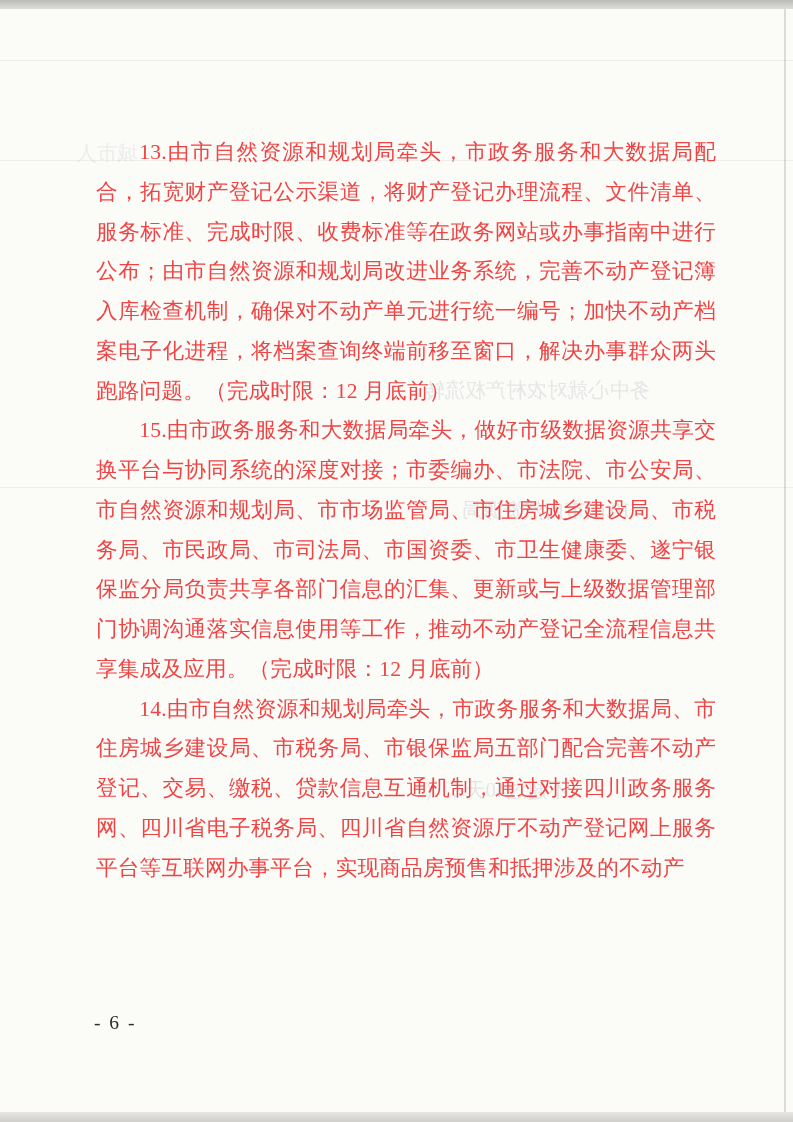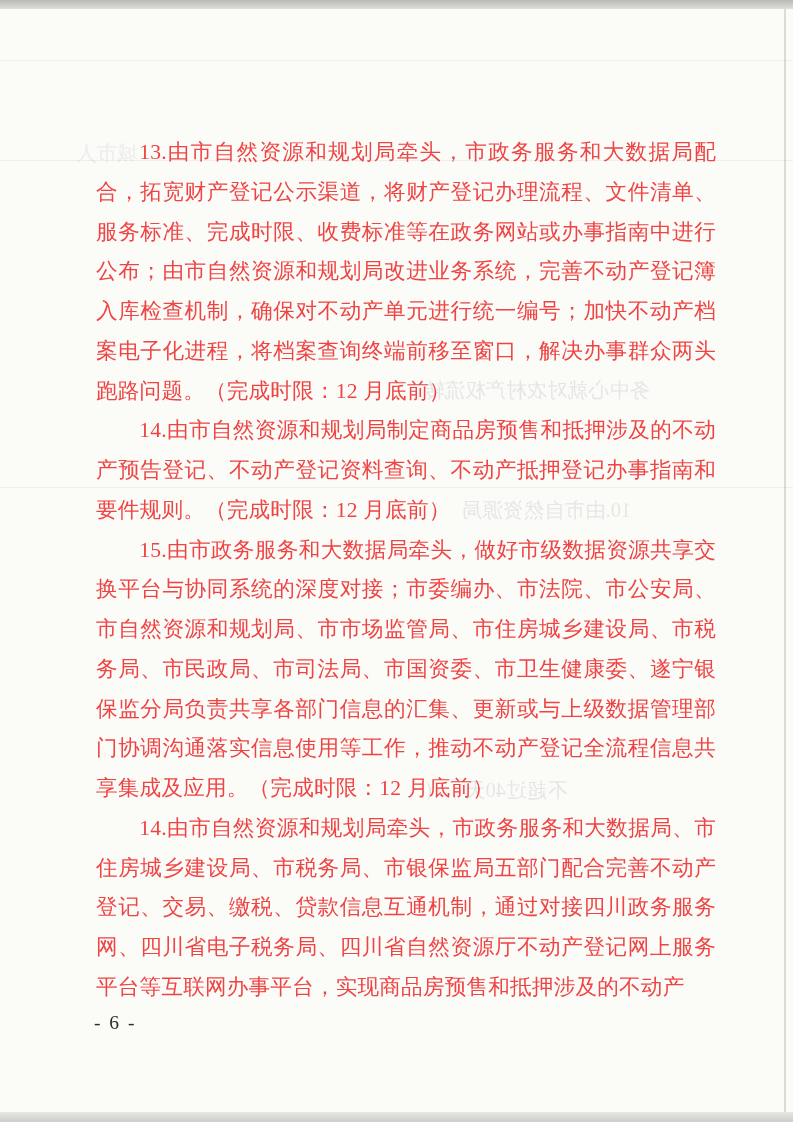--- a/index.html
+++ b/index.html
@@ -89,18 +89,17 @@
 <div class="scan-line" style="top:160px"></div>
 <div class="scan-line" style="top:487px"></div>
 
 <span class="ghost tiny" style="left:76px; top:139px;">城市人</span>
 <span class="ghost" style="left:424px; top:376px;">务中心就对农村产权流转</span>
 <span class="ghost" style="left:462px; top:496px;">10.由市自然资源局</span>
 <span class="ghost" style="left:424px; top:776px;">不超过40天，（</span>
 
 <div class="doc-text">
   <p>13.由市自然资源和规划局牵头，市政务服务和大数据局配合，拓宽财产登记公示渠道，将财产登记办理流程、文件清单、服务标准、完成时限、收费标准等在政务网站或办事指南中进行公布；由市自然资源和规划局改进业务系统，完善不动产登记簿入库检查机制，确保对不动产单元进行统一编号；加快不动产档案电子化进程，将档案查询终端前移至窗口，解决办事群众两头跑路问题。（完成时限：12 月底前）</p>
-  <p>14.由市自然资源和规划局制定商品房预售和抵押涉及的不动产预告登记、不动产登记资料查询、不动产抵押登记办事指南和要件规则。（完成时限：12 月底前）</p>
   <p>15.由市政务服务和大数据局牵头，做好市级数据资源共享交换平台与协同系统的深度对接；市委编办、市法院、市公安局、市自然资源和规划局、市市场监管局、市住房城乡建设局、市税务局、市民政局、市司法局、市国资委、市卫生健康委、遂宁银保监分局负责共享各部门信息的汇集、更新或与上级数据管理部门协调沟通落实信息使用等工作，推动不动产登记全流程信息共享集成及应用。（完成时限：12 月底前）</p>
   <p>14.由市自然资源和规划局牵头，市政务服务和大数据局、市住房城乡建设局、市税务局、市银保监局五部门配合完善不动产登记、交易、缴税、贷款信息互通机制，通过对接四川政务服务网、四川省电子税务局、四川省自然资源厅不动产登记网上服务平台等互联网办事平台，实现商品房预售和抵押涉及的不动产</p>
 </div>
 
 <div class="page-number">- 6 -</div>
 
 </body></html>

